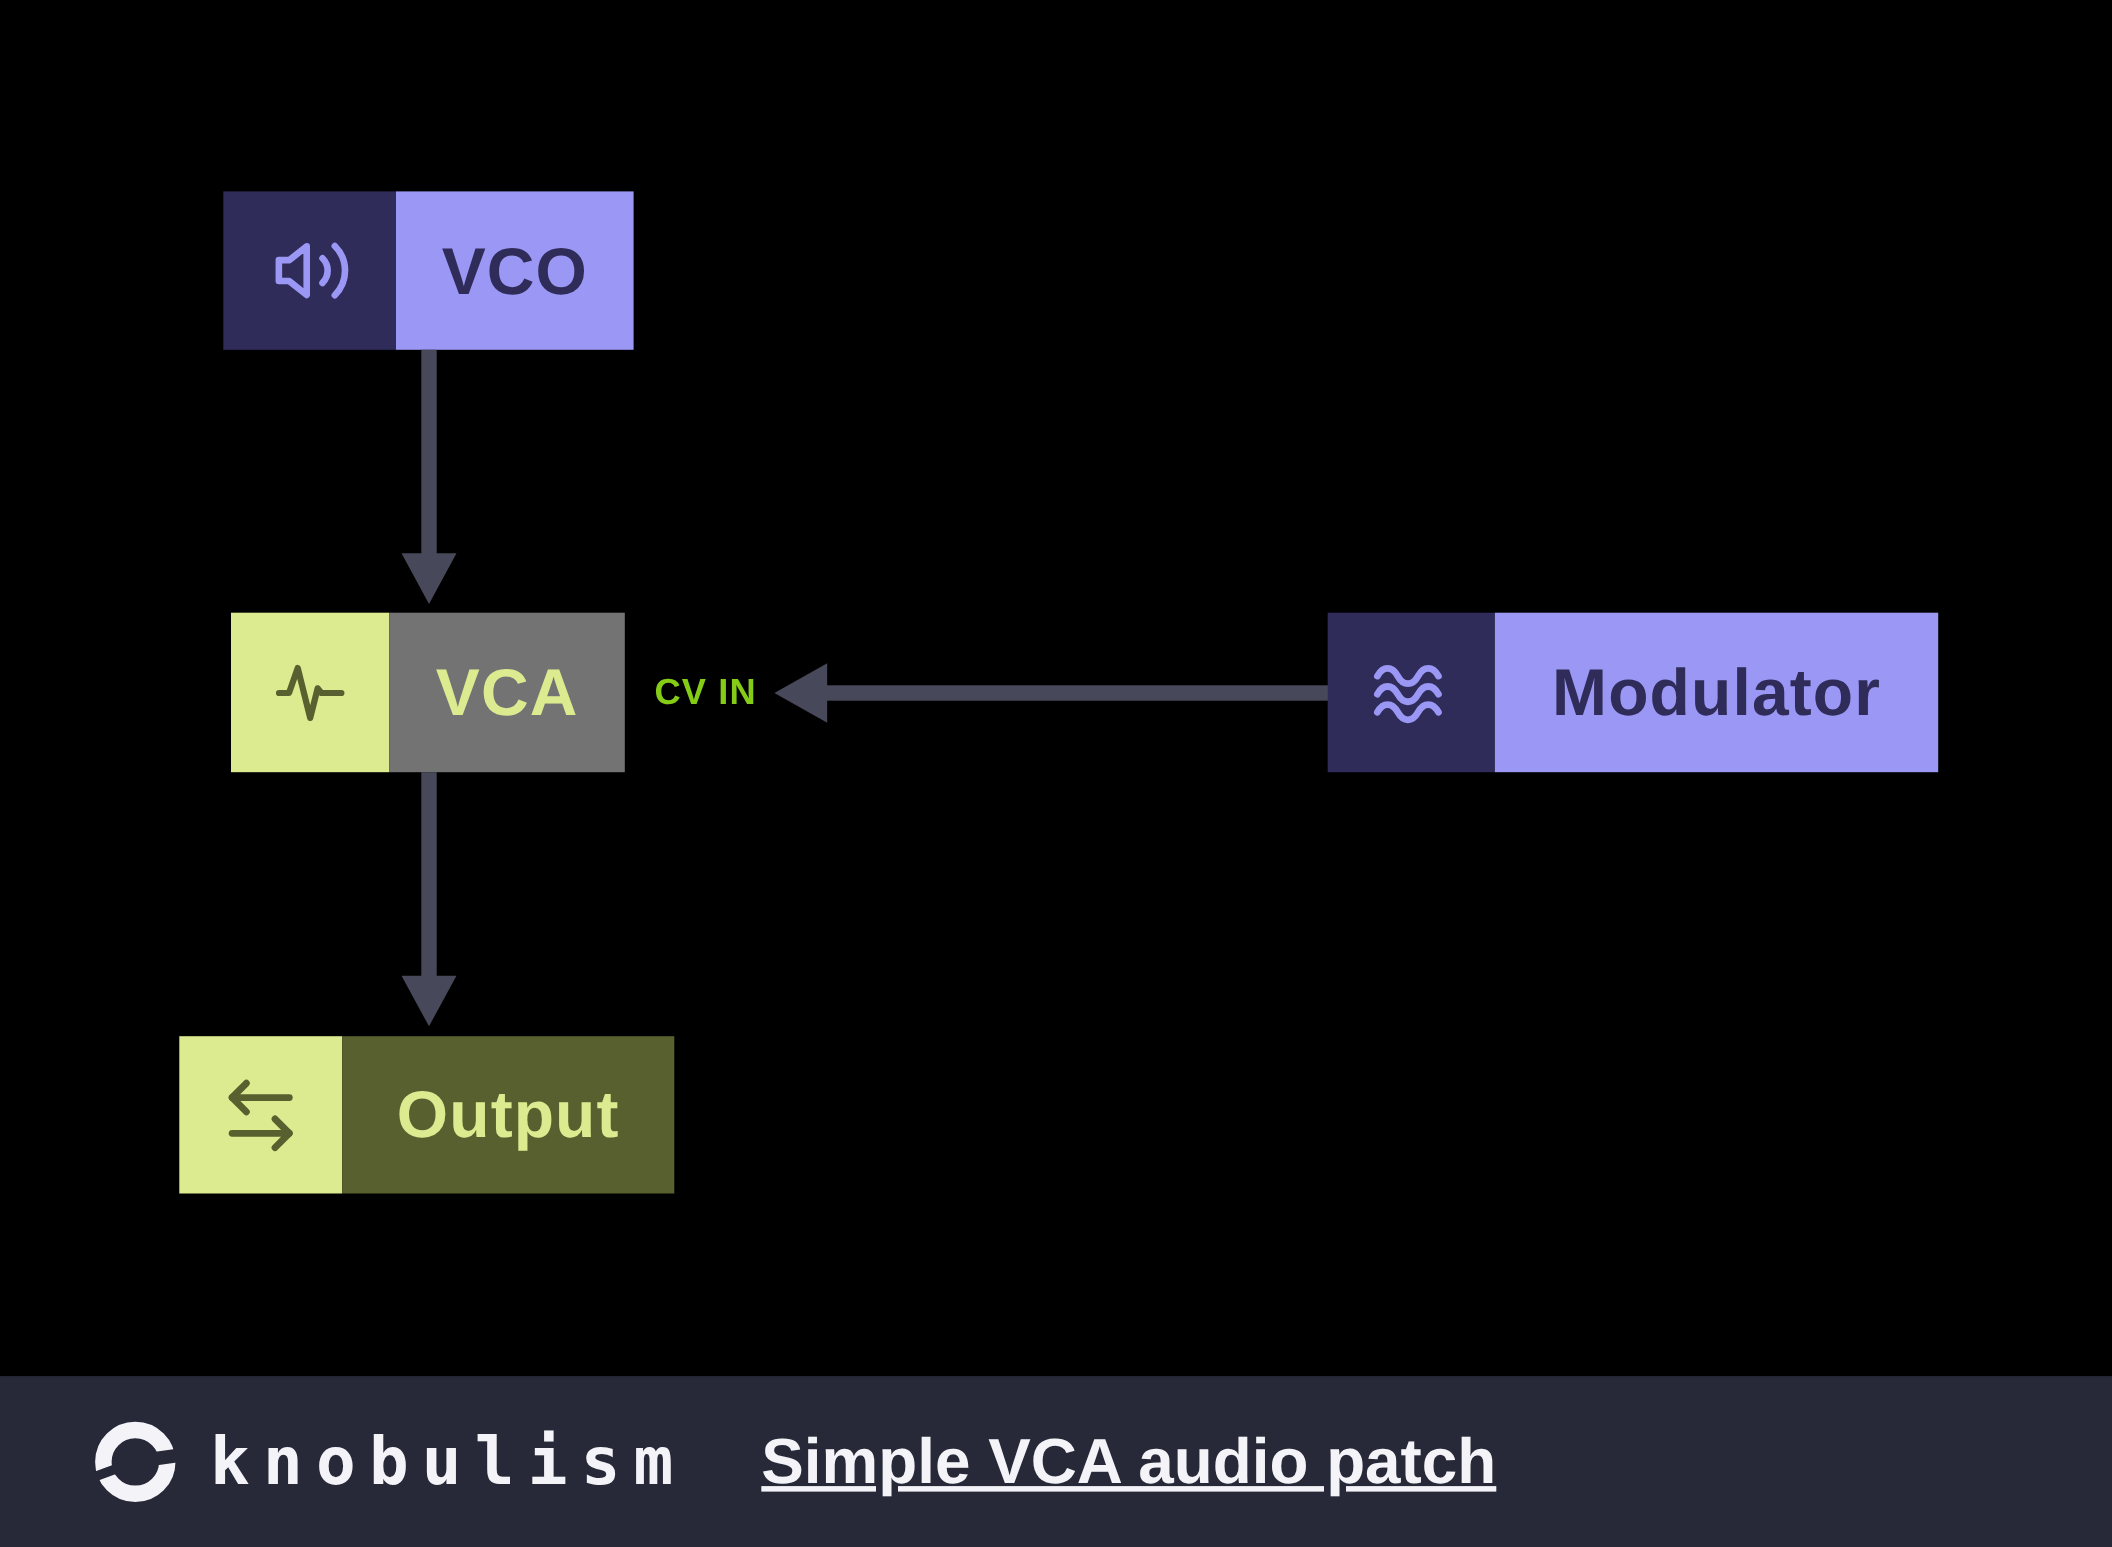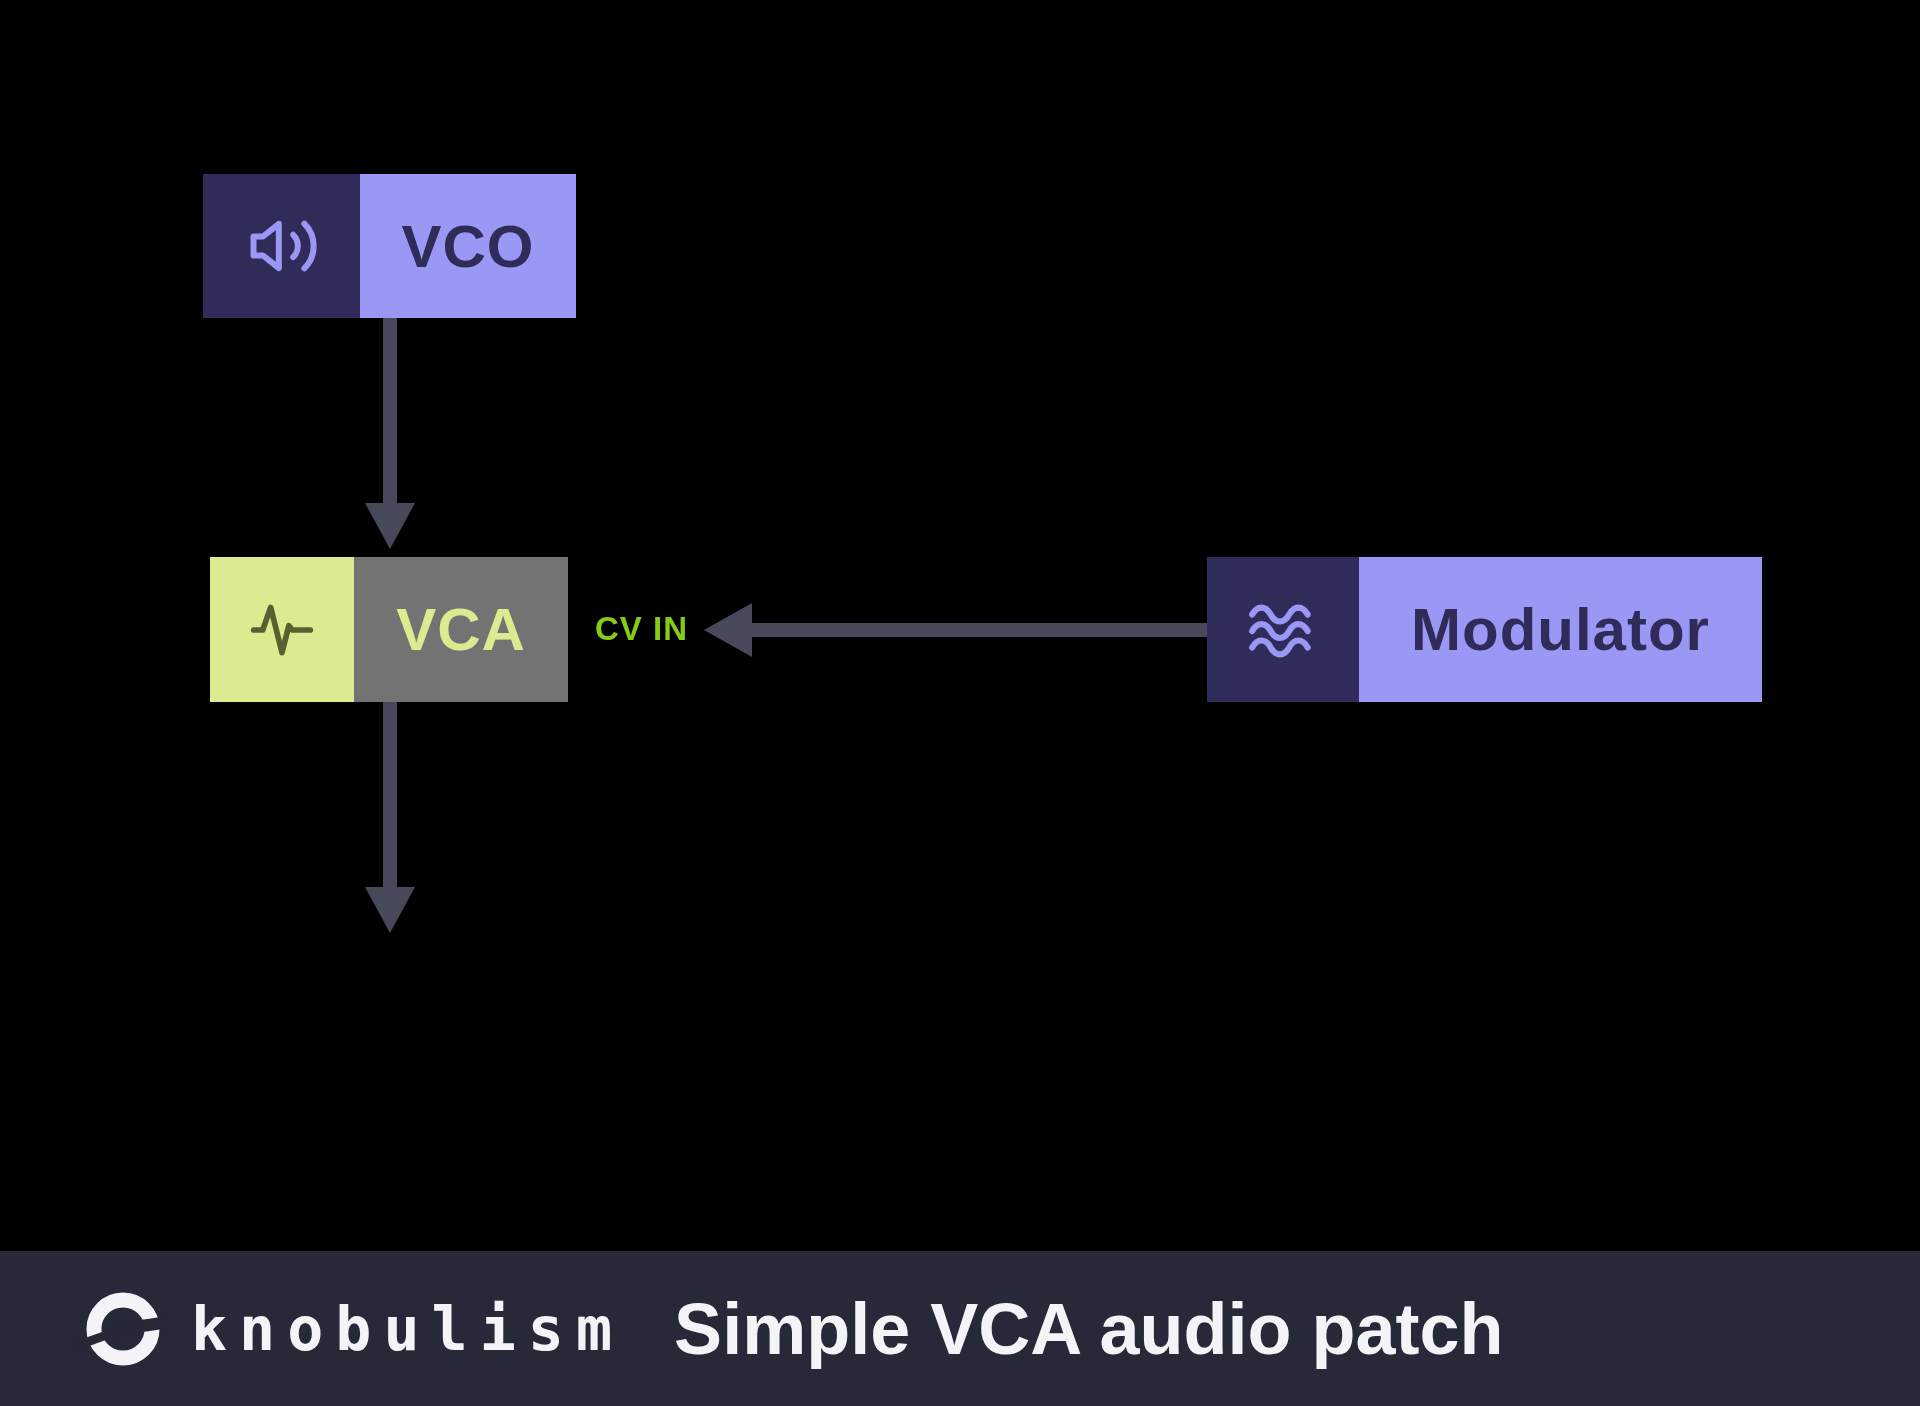--- a/index.html
+++ b/index.html
@@ -112,26 +112,27 @@
   #footer-brand {
     margin-left: 24px;
     color: #f3f3f8;
     font-family: "DejaVu Sans Mono", monospace;
     font-weight: bold;
     font-size: 60px;
     letter-spacing: 12px;
     white-space: nowrap;
   }
   #footer-title {
-    margin-left: 50px;
+    margin-left: 68px;
     color: #f3f3f8;
     font-weight: bold;
-    font-size: 72px;
+    font-size: 58px;
     letter-spacing: 0px;
     white-space: nowrap;
+    text-decoration: underline;
   }
 
   svg { display: block; }
 </style>
 </head>
 <body>
 
 <div id="stage">
 
   <div class="node" id="node-vco">
@@ -175,20 +176,33 @@
           <path d="M3 24.5 c2.5 -4.5 6.5 -4.5 9 0 s6.5 4.5 9 0 s6.5 -4.5 9 0"></path>
         </svg>
       </span>
     </div>
     <div class="label-cell">Modulator</div>
   </div>
 
   <div class="edge-shaft" id="edge2-shaft"></div>
   <div class="edge-head" id="edge2-head"></div>
 
+  <div class="node" id="node-output">
+    <div class="icon-cell">
+      <span>
+        <svg width="78" height="78" viewBox="0 0 24 24" fill="none" stroke="#57602e" stroke-width="1.9" stroke-linecap="round" stroke-linejoin="round">
+          <path d="M8 3 L4 7 l4 4"></path>
+          <path d="M4 7 h16"></path>
+          <path d="m16 13 4 4 -4 4"></path>
+          <path d="M20 17 H4"></path>
+        </svg>
+      </span>
+    </div>
+    <div class="label-cell">Output</div>
+  </div>
 
   <div id="footer">
     <span id="footer-logo">
       <svg width="88" height="88" viewBox="0 0 100 100">
         <circle cx="50" cy="50" r="33" fill="none" stroke="#f3f3f8" stroke-width="17"></circle>
         <rect x="46" y="42.5" width="60" height="14" fill="#272938" transform="rotate(-8 50 50)"></rect>
         <rect x="46" y="45" width="60" height="10" fill="#272938" transform="rotate(160 50 50)"></rect>
       </svg>
     </span>
     <span id="footer-brand">knobulism</span>

